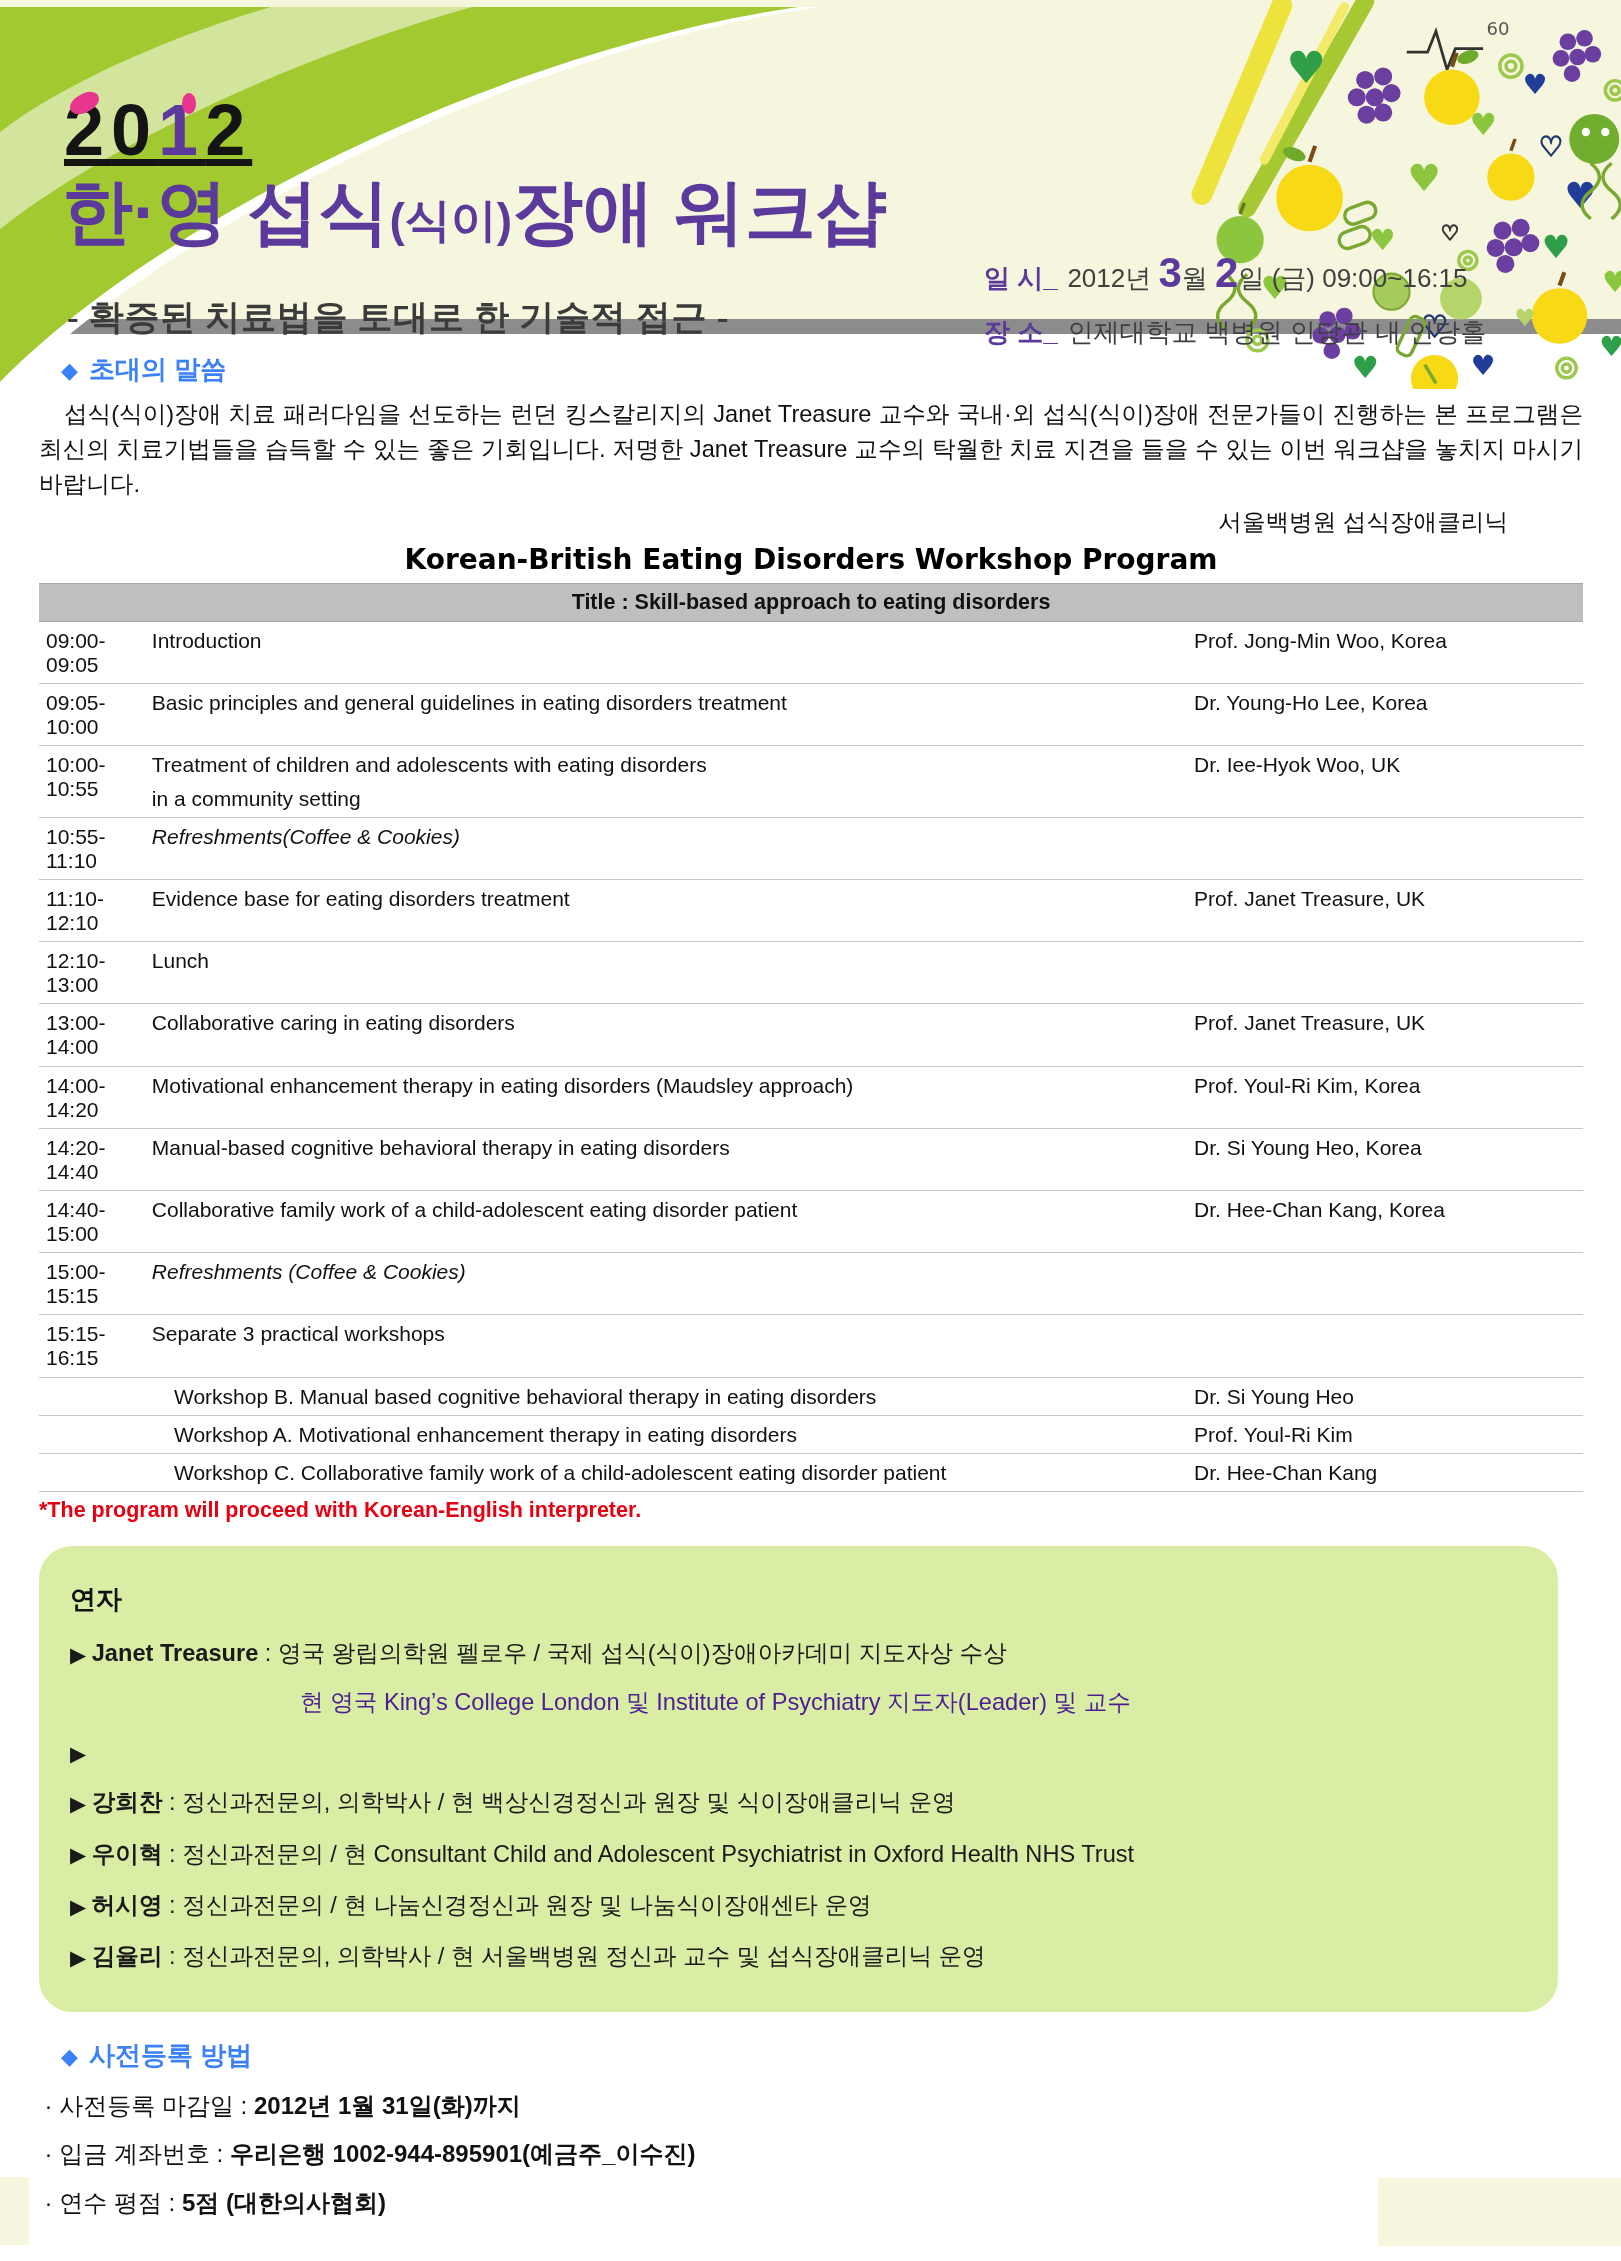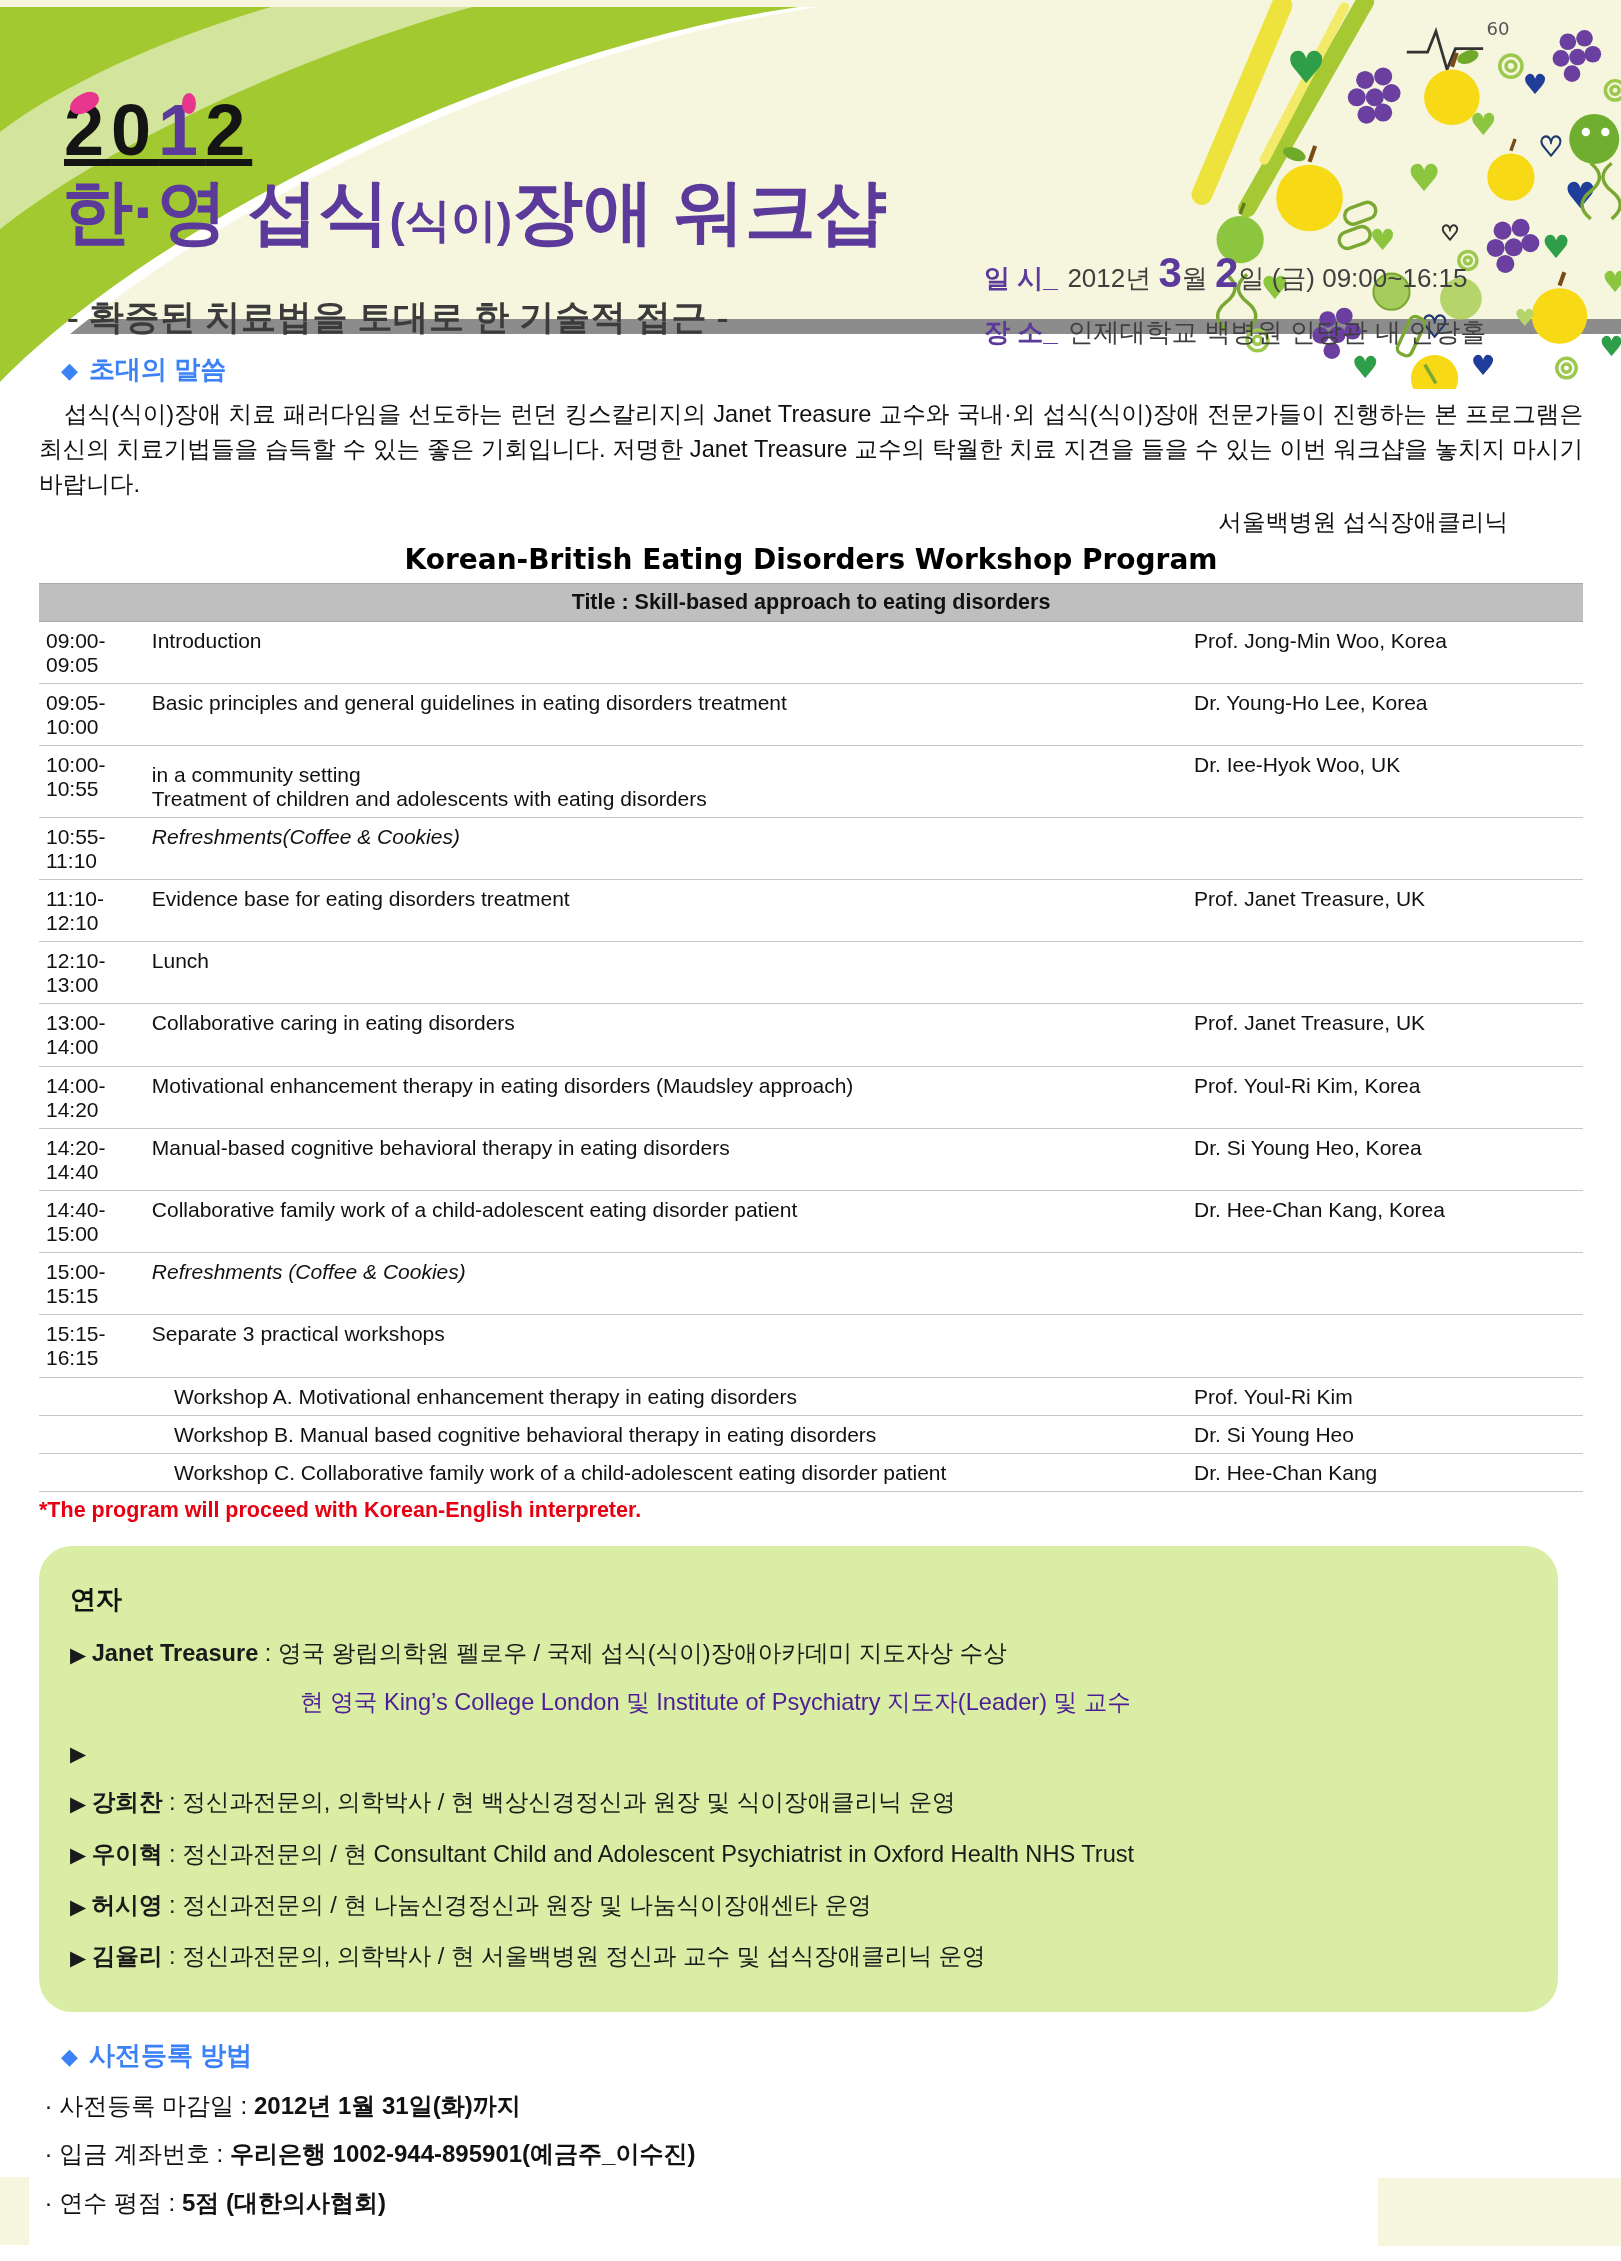--- a/index.html
+++ b/index.html
@@ -212,22 +212,22 @@
           <span class="pspeaker">Prof. Jong-Min Woo, Korea</span>
         </div>
       <div class="prow">
           <span class="ptime">09:05-10:00</span>
           <span class="ptopic">Basic principles and general guidelines in eating disorders treatment</span>
           <span class="pspeaker">Dr. Young-Ho Lee, Korea</span>
         </div>
       <div class="prow">
           <span class="ptime">10:00-10:55</span>
           <span class="ptopic">
+            <div>Treatment of children and adolescents with eating disorders</div>
             <div style="margin-top:9.7px">in a community setting</div>
-            <div>Treatment of children and adolescents with eating disorders</div>
           </span>
           <span class="pspeaker">Dr. Iee-Hyok Woo, UK</span>
         </div>
       <div class="prow">
           <span class="ptime">10:55-11:10</span>
           <span class="ptopic italic">Refreshments(Coffee &amp; Cookies)</span>
           <span class="pspeaker"></span>
         </div>
       <div class="prow">
           <span class="ptime">11:10-12:10</span>
@@ -261,33 +261,33 @@
         </div>
       <div class="prow">
           <span class="ptime">15:00-15:15</span>
           <span class="ptopic italic">Refreshments (Coffee &amp; Cookies)</span>
           <span class="pspeaker"></span>
         </div>
       <div class="prow">
           <span class="ptime">15:15-16:15</span>
           <span class="ptopic">Separate 3 practical workshops</span>
           <span class="pspeaker"></span>
+        </div>
+      <div class="prow indent">
+          <span class="ptime"></span>
+          <span class="ptopic">Workshop B. Manual based cognitive behavioral therapy in eating disorders</span>
+          <span class="pspeaker">Dr. Si Young Heo</span>
         </div>
       <div class="prow indent">
           <span class="ptime"></span>
           <span class="ptopic">Workshop A. Motivational enhancement therapy in eating disorders</span>
           <span class="pspeaker">Prof. Youl-Ri Kim</span>
         </div>
       <div class="prow indent">
           <span class="ptime"></span>
-          <span class="ptopic">Workshop B. Manual based cognitive behavioral therapy in eating disorders</span>
-          <span class="pspeaker">Dr. Si Young Heo</span>
-        </div>
-      <div class="prow indent">
-          <span class="ptime"></span>
           <span class="ptopic">Workshop C. Collaborative family work of a child-adolescent eating disorder patient</span>
           <span class="pspeaker">Dr. Hee-Chan Kang</span>
         </div>
     </div>
     <div class="interpreter-note">*The program will proceed with Korean-English interpreter.</div>
 
     <div class="speakers-box">
       <div class="speakers-heading">연자</div>
 
       <div class="speaker-item">

